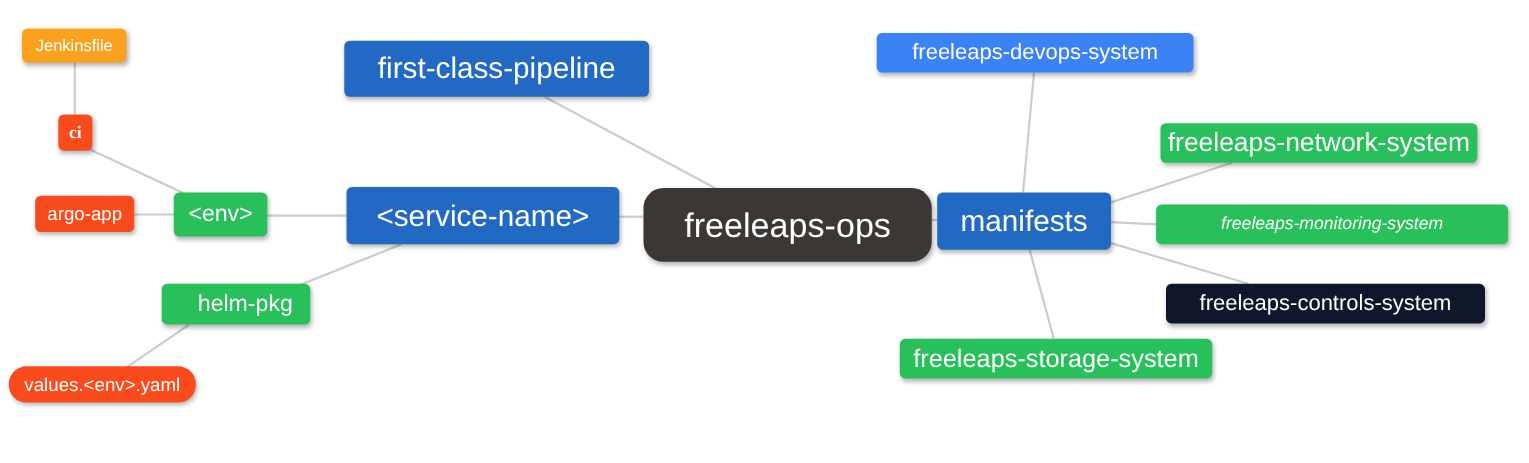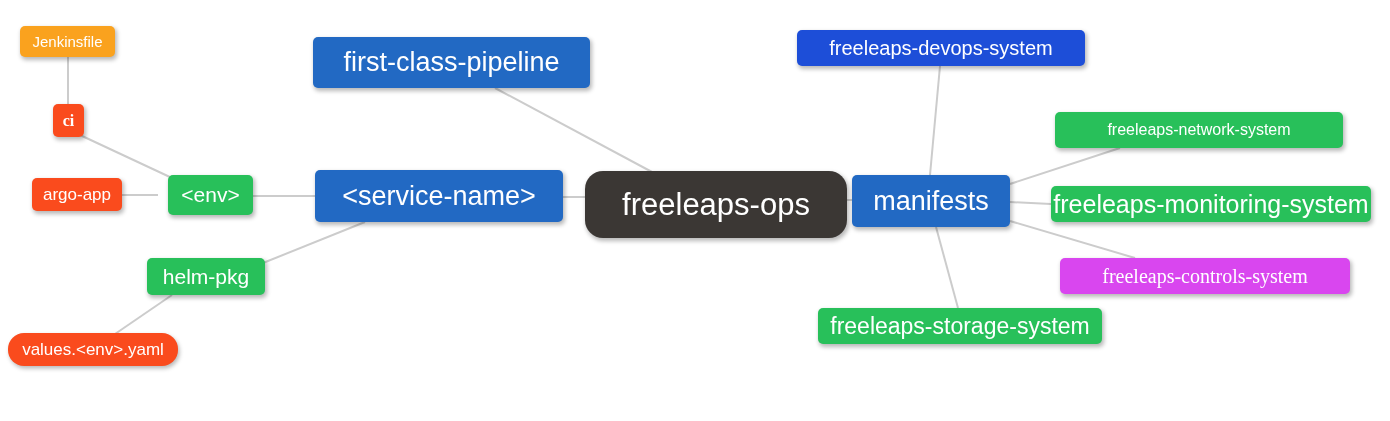--- a/index.html
+++ b/index.html
@@ -37,30 +37,30 @@
     border-radius: 5px;
     box-shadow: 1.5px 2.5px 4px rgba(0,0,0,0.28);
     white-space: nowrap;
     cursor: pointer;
     user-select: none;
   }
   
   #n-jenkinsfile   { left: 20px;   top: 26px;  width: 95px;  height: 31px; font-size: 15px; }
   #n-ci            { left: 53px;   top: 104px; width: 31px;  height: 33px; font-size: 16px; font-weight: bold; }
   #n-argo-app      { left: 32px;   top: 178px; width: 90px;  height: 33px; font-size: 17px; }
-  #n-env           { left: 158px;  top: 175px; width: 85px;  height: 40px; font-size: 21px; margin-left: 10px; }
+  #n-env           { left: 158px;  top: 175px; width: 85px;  height: 40px; font-size: 21px; }
   #n-helm-pkg      { left: 147px;  top: 258px; width: 118px; height: 37px; font-size: 21px; }
   #n-values        { left: 8px;    top: 333px; width: 170px; height: 33px; font-size: 17px; }
   #n-fcp           { left: 313px;  top: 37px;  width: 277px; height: 51px; font-size: 27px; }
   #n-svc           { left: 315px;  top: 170px; width: 248px; height: 52px; font-size: 27px; }
   #n-ops           { left: 585px;  top: 171px; width: 262px; height: 67px; font-size: 31px; border-radius: 18px; }
   #n-manifests     { left: 852px;  top: 175px; width: 158px; height: 52px; font-size: 27px; }
   #n-devops        { left: 797px;  top: 30px;  width: 288px; height: 36px; font-size: 20px; }
-  #n-network       { left: 1055px; top: 112px; width: 288px; height: 36px; font-size: 16px; }
-  #n-monitoring    { left: 1051px; top: 186px; width: 320px; height: 36px; font-size: 25px; }
+  #n-network       { left: 1055px; top: 112px; width: 288px; height: 36px; font-size: 24px; }
+  #n-monitoring    { left: 1051px; top: 186px; width: 320px; height: 36px; font-size: 16px; font-style: italic; }
   #n-controls      { left: 1060px; top: 258px; width: 290px; height: 36px; font-size: 20px; }
   #n-storage       { left: 818px;  top: 308px; width: 284px; height: 36px; font-size: 23px; }
 </style>
 </head>
 <body style="background: rgb(255, 255, 255);">
 
 <div class="canvas">
 
   <svg class="edge-layer" viewBox="0 0 1390 421" xmlns="http://www.w3.org/2000/svg">
     <line x1="68" y1="57" x2="68" y2="104" style="stroke: rgb(204, 204, 204);"></line>
@@ -76,25 +76,25 @@
     <line x1="1010" y1="184" x2="1120" y2="148" style="stroke: rgb(204, 204, 204);"></line>
     <line x1="1010" y1="202" x2="1051" y2="204" style="stroke: rgb(204, 204, 204);"></line>
     <line x1="1010" y1="221" x2="1135" y2="258" style="stroke: rgb(204, 204, 204);"></line>
     <line x1="936" y1="227" x2="958" y2="308" style="stroke: rgb(204, 204, 204);"></line>
   </svg>
 
   <div class="node" id="n-jenkinsfile" style="background: rgb(250, 162, 30);">Jenkinsfile</div>
   <div class="node" id="n-ci" style="background: rgb(250, 75, 29); font-family: Liberation Serif, serif;">ci</div>
   <div class="node" id="n-argo-app" style="background: rgb(250, 75, 29);">argo-app</div>
   <div class="node" id="n-env" style="background: rgb(40, 192, 90);">&lt;env&gt;</div>
-  <div class="node" id="n-helm-pkg" style="background: rgb(40, 192, 90);">helm-pkg</div>
+  <div class="node" id="n-helm-pkg" style="background: rgb(40, 192, 90); padding-left: 17px;">helm-pkg</div>
   <div class="node" id="n-values" style="background: rgb(250, 75, 29); border-radius: 16px;">values.&lt;env&gt;.yaml</div>
   <div class="node" id="n-fcp" style="background: rgb(34, 105, 195);">first-class-pipeline</div>
   <div class="node" id="n-svc" style="background: rgb(34, 105, 195);">&lt;service-name&gt;</div>
   <div class="node" id="n-ops" style="background: rgb(59, 55, 52);">freeleaps-ops</div>
   <div class="node" id="n-manifests" style="background: rgb(34, 105, 195);">manifests</div>
-  <div class="node" id="n-devops" style="background: #1d4ed8;">freeleaps-devops-system</div>
+  <div class="node" id="n-devops" style="background: #3b82f6;">freeleaps-devops-system</div>
   <div class="node" id="n-network" style="background: rgb(40, 192, 90);">freeleaps-network-system</div>
   <div class="node" id="n-monitoring" style="background: rgb(40, 192, 90);">freeleaps-monitoring-system</div>
-  <div class="node" id="n-controls" style="background: #d946ef; font-family: Liberation Serif, serif;">freeleaps-controls-system</div>
+  <div class="node" id="n-controls" style="background: #0f172a;">freeleaps-controls-system</div>
   <div class="node" id="n-storage" style="background: rgb(40, 192, 90);">freeleaps-storage-system</div>
 
 </div>
 
 </body></html>

